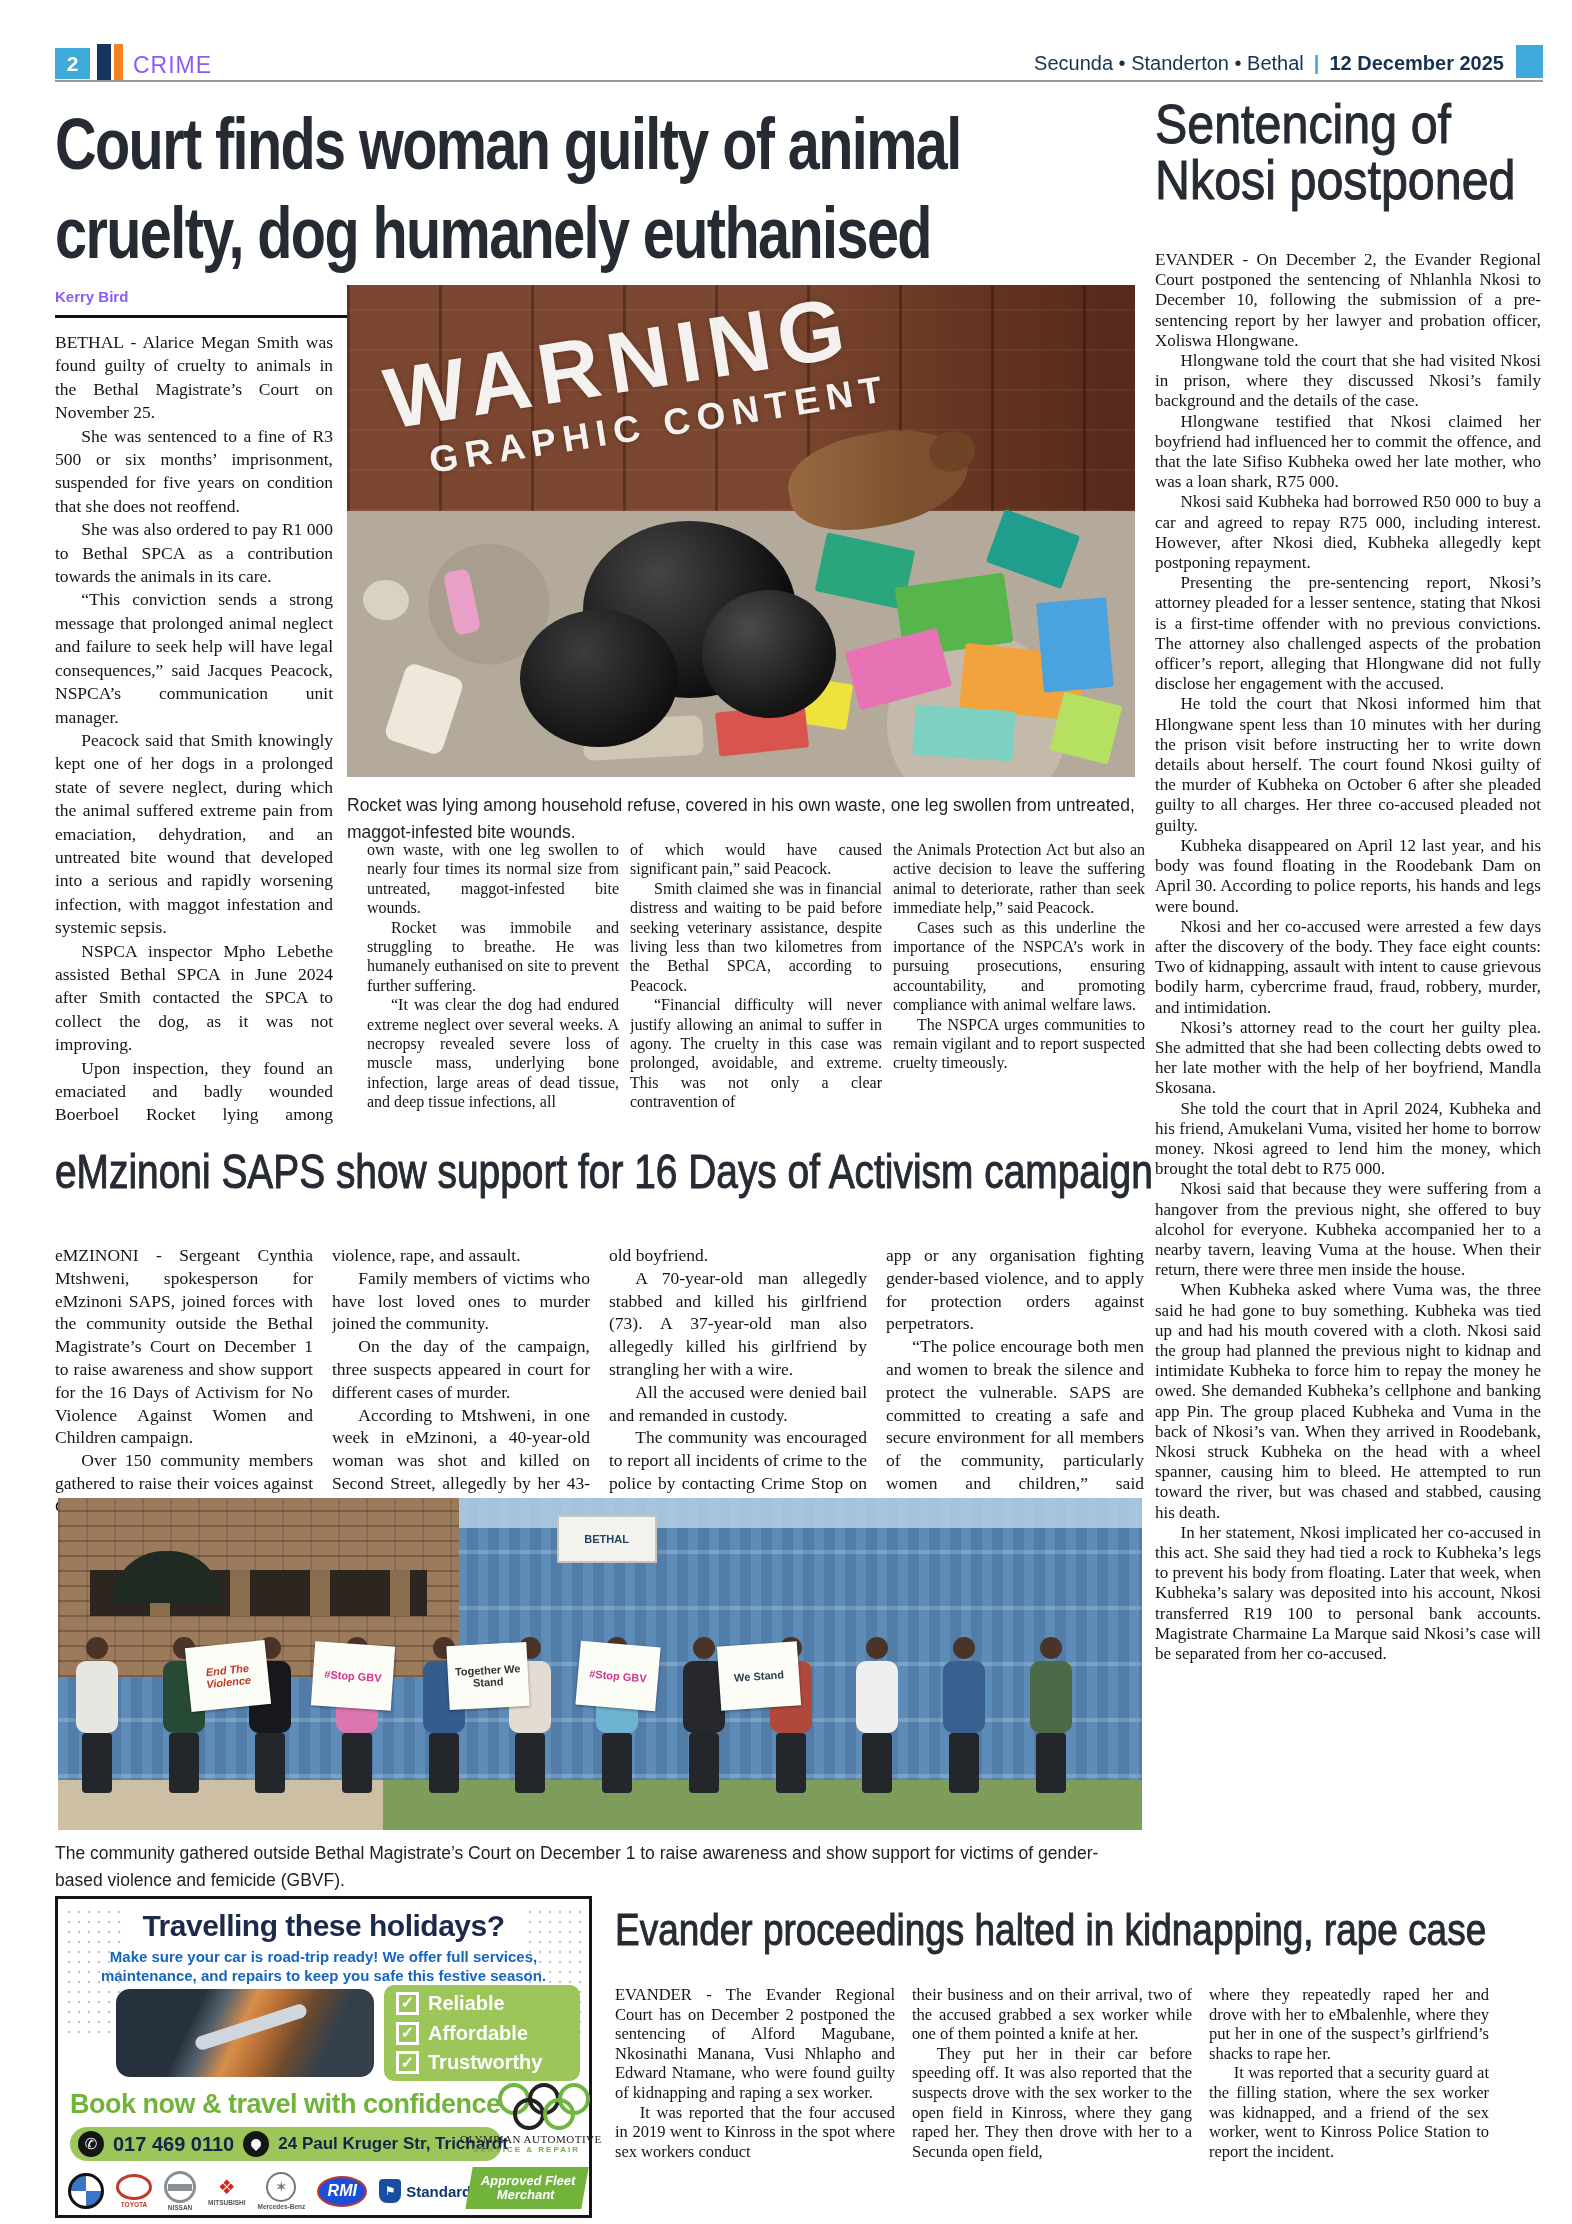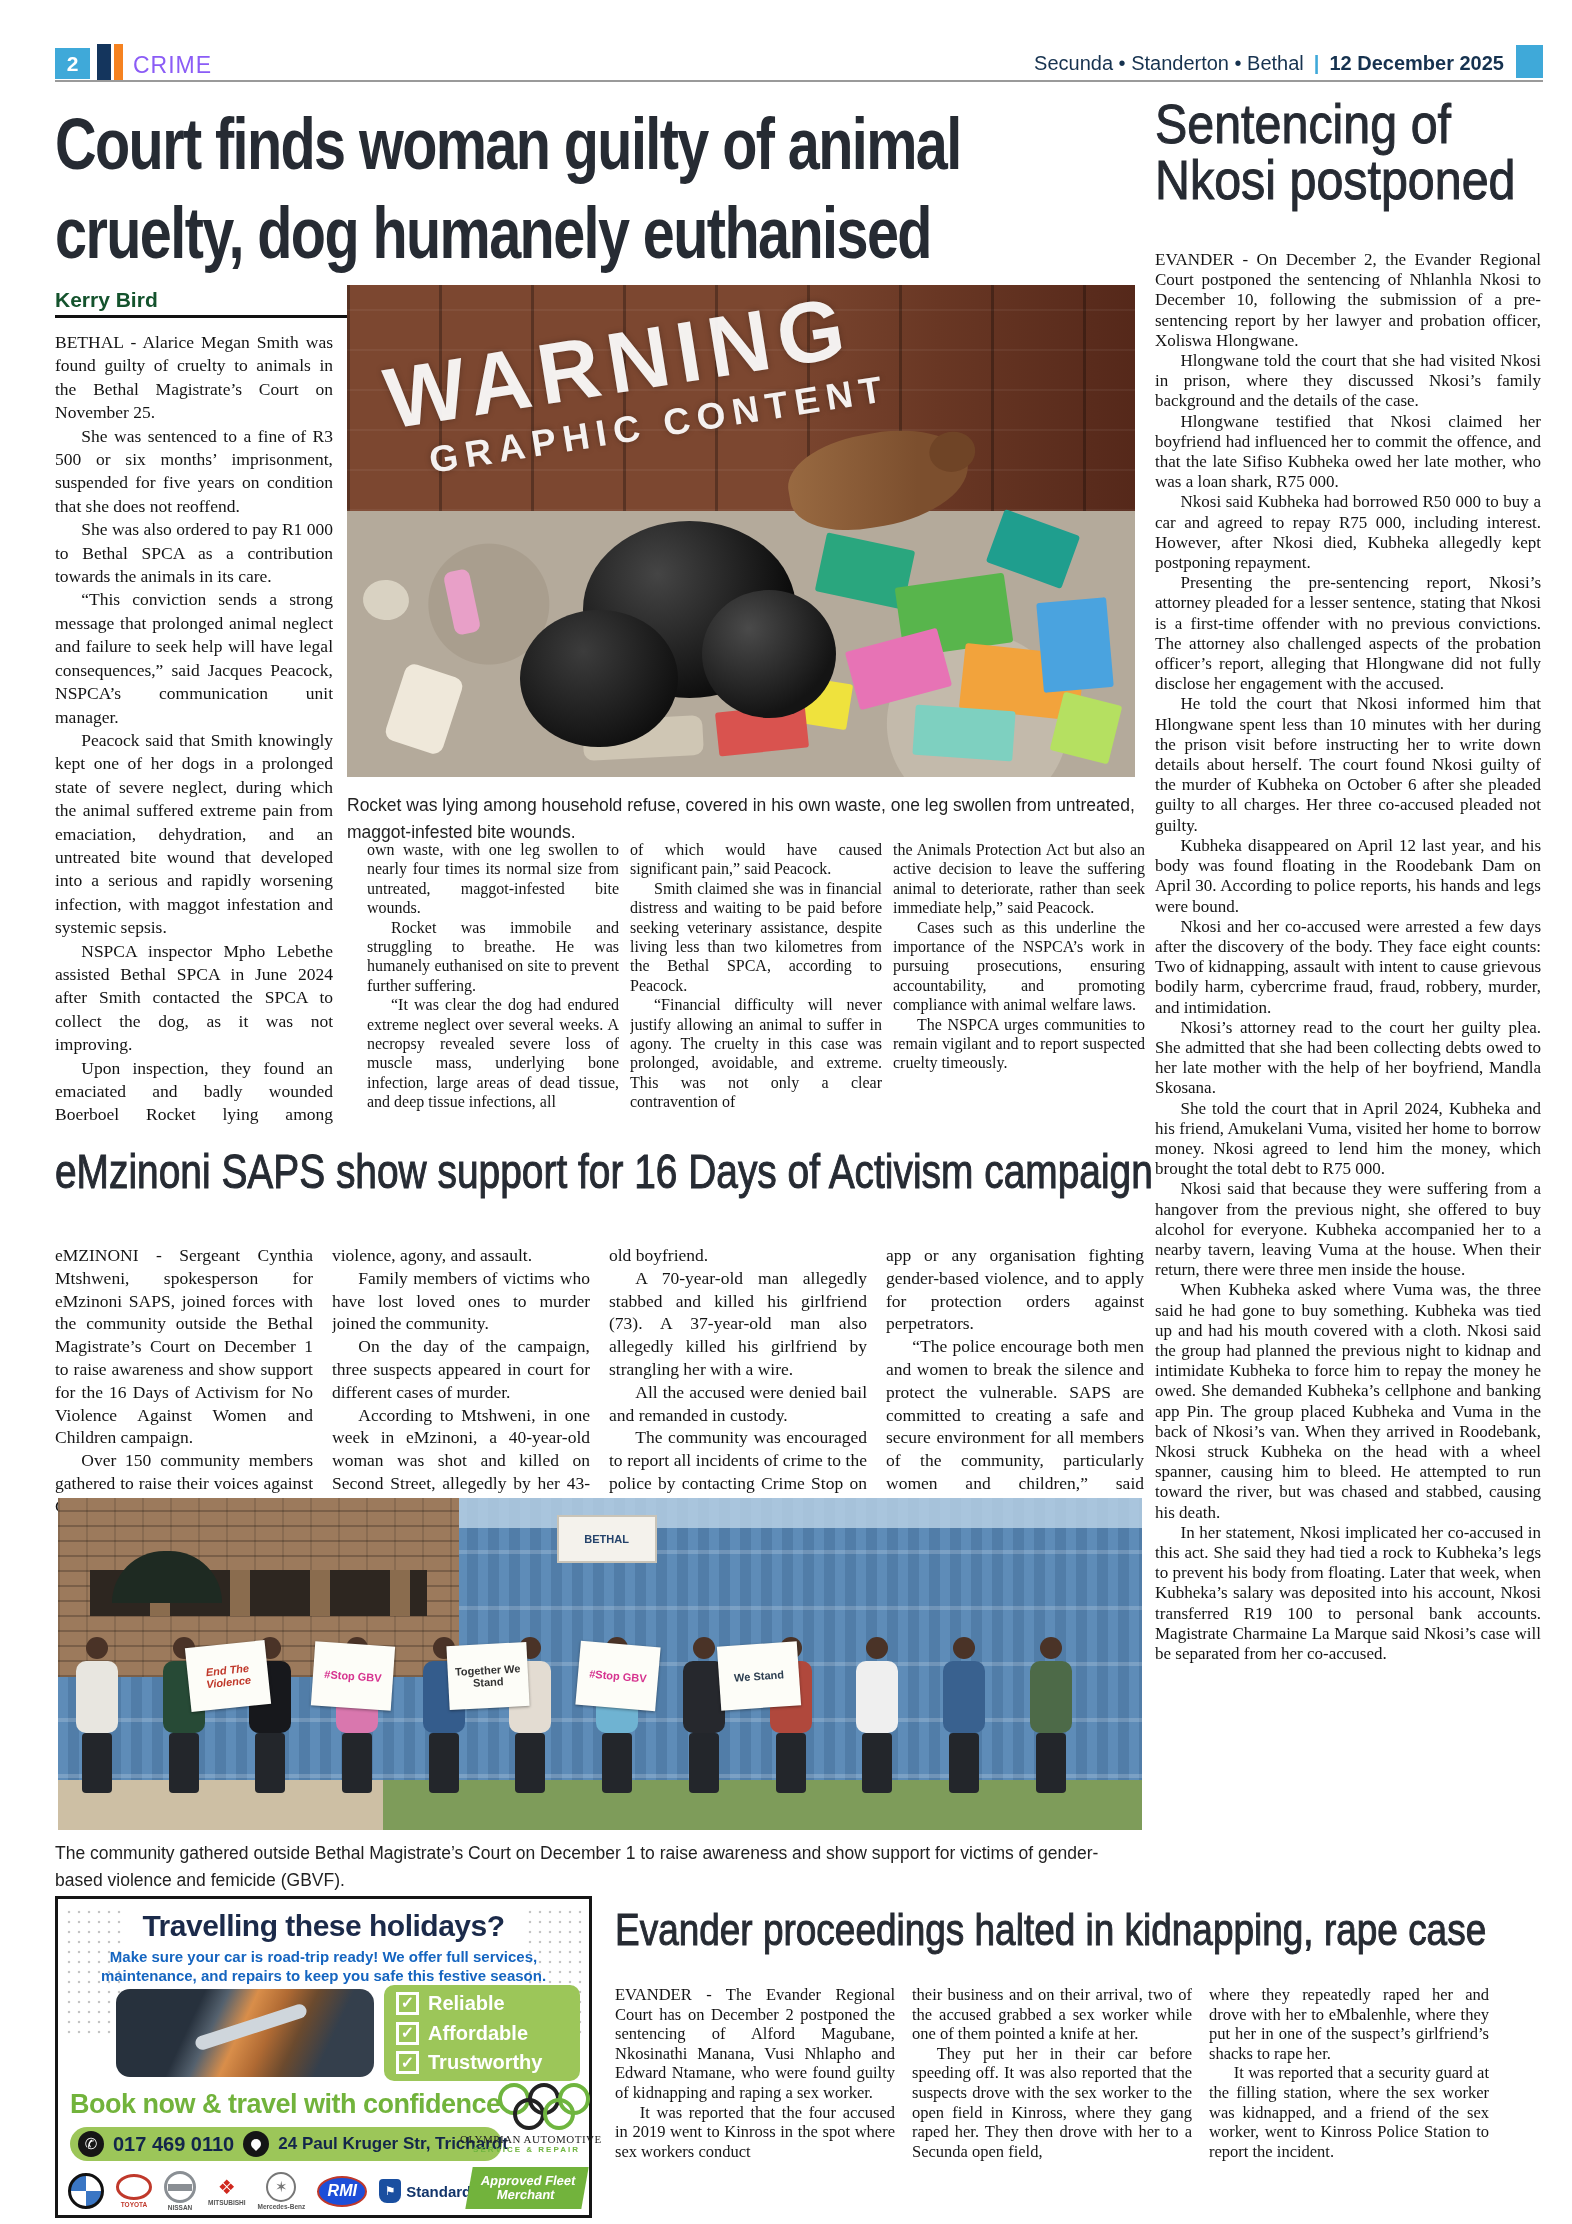--- a/index.html
+++ b/index.html
@@ -20,21 +20,21 @@
   
   .cond{display:block;white-space:nowrap;transform-origin:0 0;color:#262b33;}
   .main-hl{position:absolute;left:55px;top:100px;}
   .main-hl .cond{font-size:72px;line-height:89px;font-weight:bold;letter-spacing:-2px;transform:scaleX(.80);}
   .sent-hl{position:absolute;left:1155px;top:96px;}
   .sent-hl .cond{font-size:55px;line-height:56px;font-weight:400;-webkit-text-stroke:1px #272b33;transform:scaleX(.88);}
   .emz-hl{position:absolute;left:55px;top:1146px;}
   .emz-hl .cond{font-size:48px;line-height:52px;font-weight:400;-webkit-text-stroke:1px #272b33;transform:scaleX(.81);}
   .ev-hl{position:absolute;left:615px;top:1906px;}
   .ev-hl .cond{font-size:44px;line-height:48px;font-weight:400;-webkit-text-stroke:1px #272b33;transform:scaleX(.84);}
-  .byline{position:absolute;left:55px;top:288px;font-size:21px;font-weight:bold;color:#14532d;}
+  .byline{position:absolute;left:55px;top:288px;font-size:15px;font-weight:bold;color:#8b5cf6;}
   .byrule{position:absolute;left:55px;top:315px;width:335px;height:3px;background:#111;}
   
   .serifcol{position:absolute;font-family:"Liberation Serif",serif;text-align:justify;color:#141414;overflow:hidden;}
   .serifcol p{margin:0;text-indent:1.5em;}
   .serifcol p:first-child{text-indent:0;}
   .introcol{left:55px;top:331px;width:278px;height:798px;font-size:17.5px;line-height:23.4px;}
   .ucol{top:840px;height:296px;width:252px;font-size:16px;line-height:19.4px;margin-left:20px;}
   .ucol.a{left:347px;} .ucol.b{left:610px;} .ucol.c{left:873px;}
   .sentcol{left:1155px;top:250px;width:386px;height:1632px;font-size:17px;line-height:20.2px;}
   .ecol{top:1222px;height:274px;width:258px;font-size:17.5px;line-height:22.8px;margin-top:22px;}
@@ -238,21 +238,21 @@
     </div>
 
   <div class="emz-hl">
     <span class="cond">eMzinoni SAPS show support for 16 Days of Activism campaign</span>
   </div>
   <div class="serifcol ecol c1">
       <p>eMZINONI - Sergeant Cynthia Mtshweni, spokesperson for eMzinoni SAPS, joined forces with the community outside the Bethal Magistrate’s Court on December 1 to raise awareness and show support for the 16 Days of Activism for No Violence Against Women and Children campaign.</p>
       <p>Over 150 community members gathered to raise their voices against GBVF, domestic</p>
     </div>
   <div class="serifcol ecol c2">
-      <p>violence, agony, and assault.</p>
+      <p>violence, rape, and assault.</p>
       <p>Family members of victims who have lost loved ones to murder joined the community.</p>
       <p>On the day of the campaign, three suspects appeared in court for different cases of murder.</p>
       <p>According to Mtshweni, in one week in eMzinoni, a 40-year-old woman was shot and killed on Second Street, allegedly by her 43-year-</p>
     </div>
   <div class="serifcol ecol c3">
       <p>old boyfriend.</p>
       <p>A 70-year-old man allegedly stabbed and killed his girlfriend (73). A 37-year-old man also allegedly killed his girlfriend by strangling her with a wire.</p>
       <p>All the accused were denied bail and remanded in custody.</p>
       <p>The community was encouraged to report all incidents of crime to the police by contacting Crime Stop on 08600 10111 or by using MySAPS</p>
     </div>

